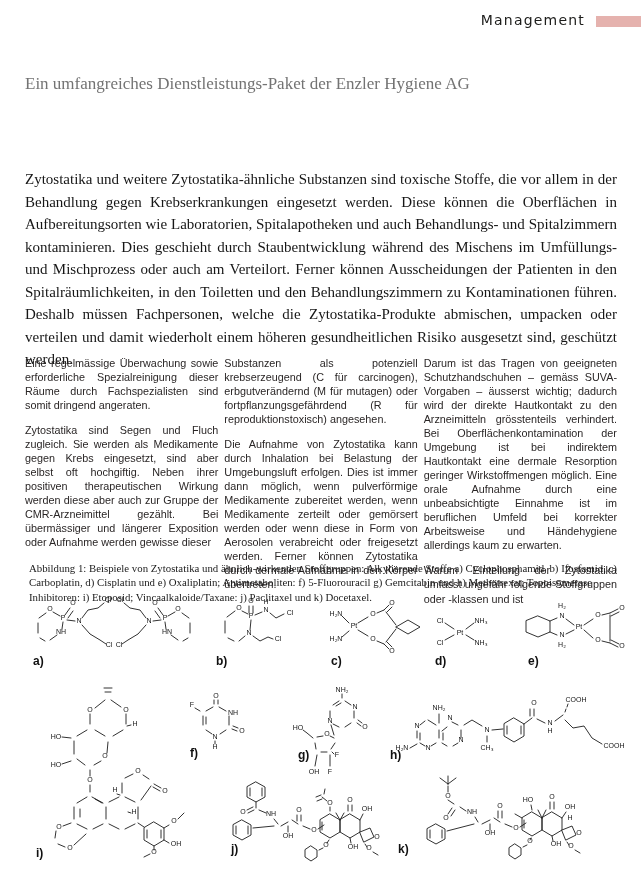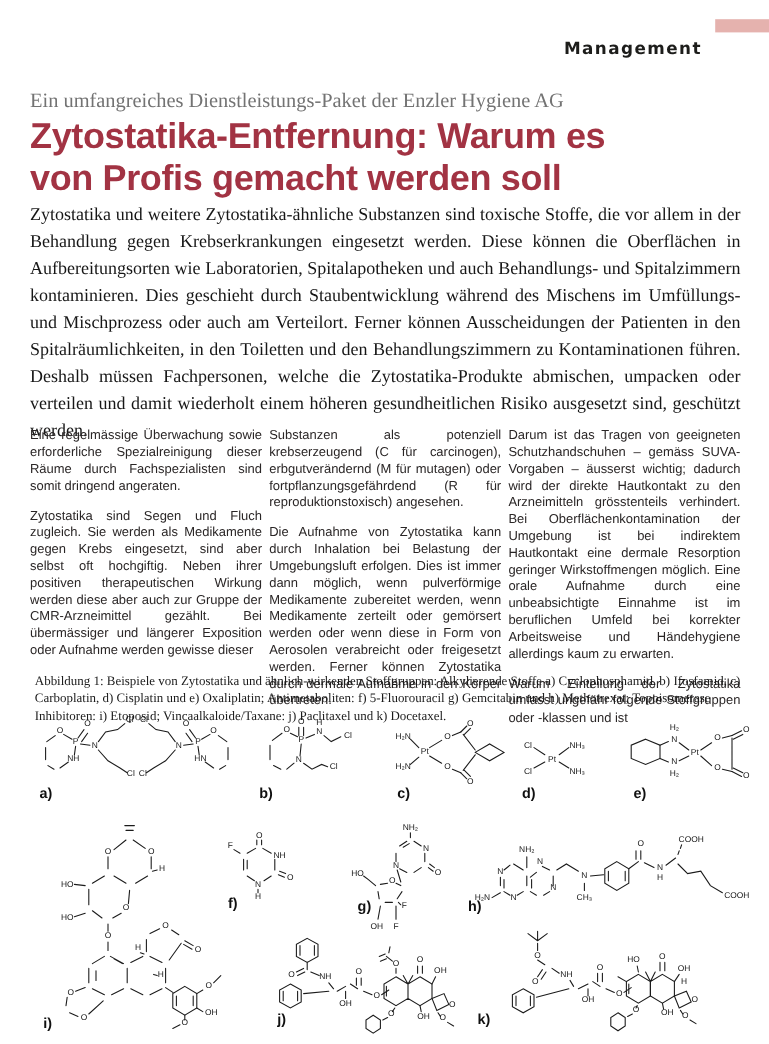--- a/index.html
+++ b/index.html
@@ -1,20 +1,20 @@
 <!DOCTYPE html>
 <html><head>
 <meta charset="utf-8">
 <style>
   html,body{margin:0;padding:0;background:#ffffff;}
   .page{position:relative;width:641px;height:870px;background:#fff;overflow:hidden;
         font-family:"Liberation Sans",sans-serif;color:#231f20;}
   
-  .masthead-label{position:absolute;top:12px;right:56px;font-weight:bold;font-size:14px;
-        letter-spacing:1.2px;color:#1d1d1b;font-family:"DejaVu Sans",sans-serif;margin-top:21px;}
+  .masthead-label{position:absolute;top:12px;right:56px;font-weight:normal;font-size:14px;
+        letter-spacing:1.2px;color:#1d1d1b;font-family:"DejaVu Sans",sans-serif;}
   .masthead-bar{position:absolute;top:16px;right:0;width:45px;height:11px;background:#e5b2ae;}
   
   .kicker{position:absolute;top:74px;left:25px;width:592px;font-family:"Liberation Serif",serif;
         font-size:17px;color:#737373;}
   .title{position:absolute;top:97px;left:25px;width:600px;font-family:"Liberation Sans",sans-serif;
         font-weight:bold;font-size:30px;line-height:1.16;color:#a23343;letter-spacing:-0.3px;}
   
   .lead{position:absolute;top:168px;left:25px;width:592px;font-family:"Liberation Serif",serif;
         font-size:15px;line-height:1.5;color:#161616;text-align:justify;margin:0;}
   
@@ -39,24 +39,20 @@
 </head>
 <body>
 
 <div class="page">
 
   <div class="masthead-label">Management</div>
   <div class="masthead-bar"></div>
 
   <div class="kicker">Ein umfangreiches Dienstleistungs-Paket der Enzler Hygiene AG</div>
 
-  <div class="title">
-    <div>Zytostatika-Entfernung: Warum es</div>
-    <div>von Profis gemacht werden soll</div>
-  </div>
 
   <p class="lead">Zytostatika und weitere Zytostatika-ähnliche Substanzen sind toxische Stoffe, die vor allem in der Behandlung gegen Krebserkrankungen eingesetzt werden. Diese können die Oberflächen in Aufbereitungsorten wie Laboratorien, Spitalapotheken und auch Behandlungs- und Spitalzimmern kontaminieren. Dies geschieht durch Staubentwicklung während des Mischens im Umfüllungs- und Mischprozess oder auch am Verteilort. Ferner können Ausscheidungen der Patienten in den Spitalräumlichkeiten, in den Toiletten und den Behandlungszimmern zu Kontaminationen führen. Deshalb müssen Fachpersonen, welche die Zytostatika-Produkte abmischen, umpacken oder verteilen und damit wiederholt einem höheren gesundheitlichen Risiko ausgesetzt sind, geschützt werden.</p>
 
   <div class="columns">
     <div class="col">
       <p>Eine regelmässige Überwachung sowie erforderliche Spezialreinigung dieser Räume durch Fachspezialisten sind somit dringend angeraten.</p>
       <p>Zytostatika sind Segen und Fluch zugleich. Sie werden als Medikamente gegen Krebs eingesetzt, sind aber selbst oft hochgiftig. Neben ihrer positiven therapeutischen Wirkung werden diese aber auch zur Gruppe der CMR-Arzneimittel gezählt. Bei übermässiger und längerer Exposition oder Aufnahme werden gewisse dieser</p>
     </div>
     <div class="col">
       <p>Substanzen als potenziell krebserzeugend (C für carcinogen), erbgutverändernd (M für mutagen) oder fortpflanzungsgefährdend (R für reproduktionstoxisch) angesehen.</p>

